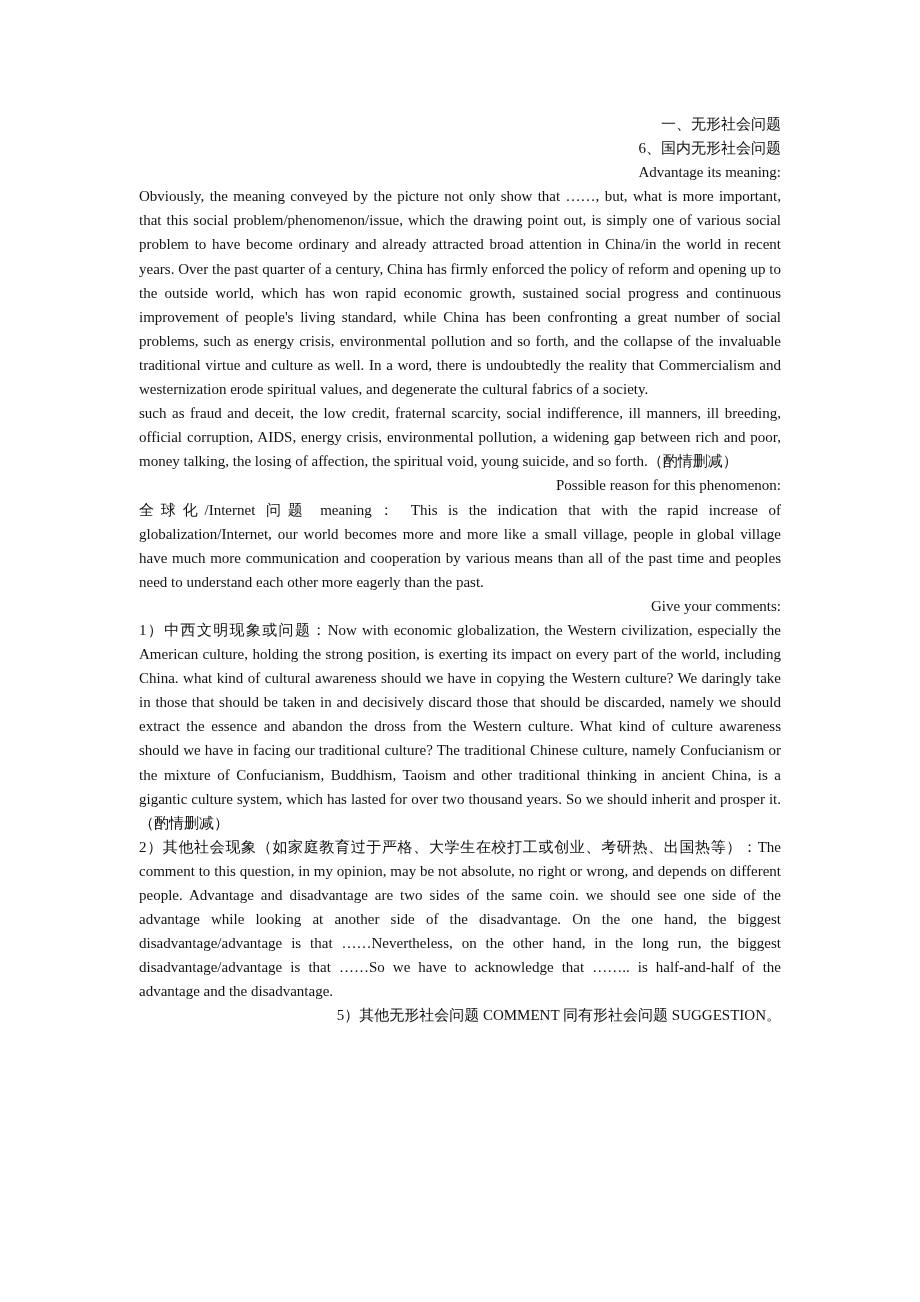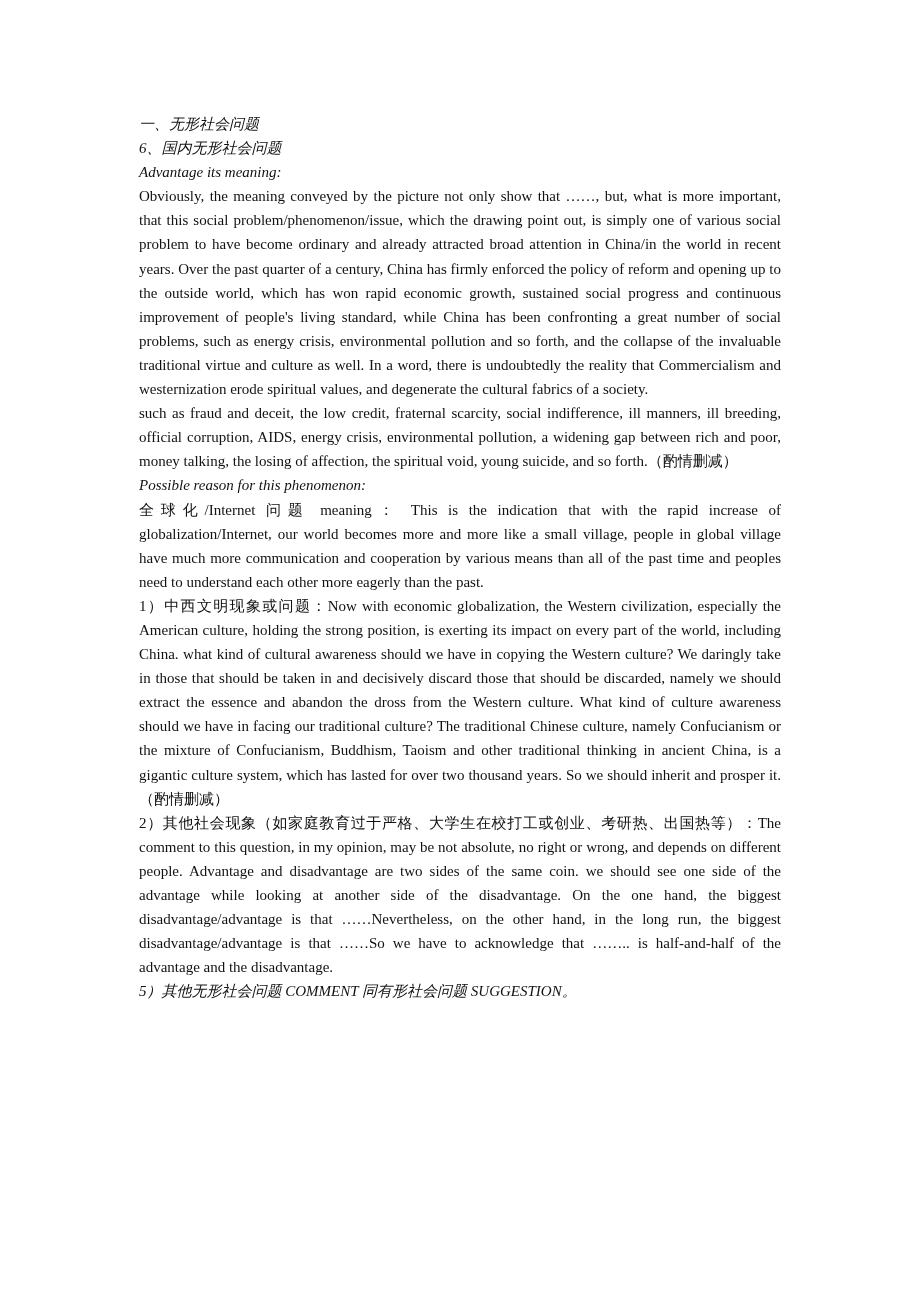--- a/index.html
+++ b/index.html
@@ -8,29 +8,30 @@
     position: absolute;
     left: 139px;
     top: 112px;
     width: 642px;
     font-family: "Liberation Serif", "DejaVu Serif", serif;
     font-size: 15px;
     line-height: 24.1px;
     color: #111111;
   }
   .p { margin: 0; text-align: justify; text-justify: inter-word; }
-  .heading { text-align: left; font-style: italic; }
+  .heading { text-align: right; }
 </style>
 </head>
 <body>
 
 <div class="page">
   <p class="p heading">一、无形社会问题</p>
   <p class="p heading">6、国内无形社会问题</p>
   <p class="p heading">Advantage its meaning:</p>
   <p class="p">Obviously, the meaning conveyed by the picture not only show that ……, but, what is more important, that this social problem/phenomenon/issue, which the drawing point out, is simply one of various social problem to have become ordinary and already attracted broad attention in China/in the world in recent years. Over the past quarter of a century, China has firmly enforced the policy of reform and opening up to the outside world, which has won rapid economic growth, sustained social progress and continuous improvement of people's living standard, while China has been confronting a great number of social problems, such as energy crisis, environmental pollution and so forth, and the collapse of the invaluable traditional virtue and culture as well. In a word, there is undoubtedly the reality that Commercialism and westernization erode spiritual values, and degenerate the cultural fabrics of a society.</p>
   <p class="p">such as fraud and deceit, the low credit, fraternal scarcity, social indifference, ill manners, ill breeding, official corruption, AIDS, energy crisis, environmental pollution, a widening gap between rich and poor, money talking, the losing of affection, the spiritual void, young suicide, and so forth.（酌情删减）</p>
   <p class="p heading">Possible reason for this phenomenon:</p>
   <p class="p">全球化/Internet 问题 meaning： This is the indication that with the rapid increase of globalization/Internet, our world becomes more and more like a small village, people in global village have much more communication and cooperation by various means than all of the past time and peoples need to understand each other more eagerly than the past.</p>
+  <p class="p heading">Give your comments:</p>
   <p class="p">1）中西文明现象或问题：Now with economic globalization, the Western civilization, especially the American culture, holding the strong position, is exerting its impact on every part of the world, including China. what kind of cultural awareness should we have in copying the Western culture? We daringly take in those that should be taken in and decisively discard those that should be discarded, namely we should extract the essence and abandon the dross from the Western culture. What kind of culture awareness should we have in facing our traditional culture? The traditional Chinese culture, namely Confucianism or the mixture of Confucianism, Buddhism, Taoism and other traditional thinking in ancient China, is a gigantic culture system, which has lasted for over two thousand years. So we should inherit and prosper it.（酌情删减）</p>
   <p class="p">2）其他社会现象（如家庭教育过于严格、大学生在校打工或创业、考研热、出国热等）：The comment to this question, in my opinion, may be not absolute, no right or wrong, and depends on different people. Advantage and disadvantage are two sides of the same coin. we should see one side of the advantage while looking at another side of the disadvantage. On the one hand, the biggest disadvantage/advantage is that ……Nevertheless, on the other hand, in the long run, the biggest disadvantage/advantage is that ……So we have to acknowledge that …….. is half-and-half of the advantage and the disadvantage.</p>
   <p class="p heading">5）其他无形社会问题 COMMENT 同有形社会问题 SUGGESTION。</p>
 </div>
 
 </body></html>

